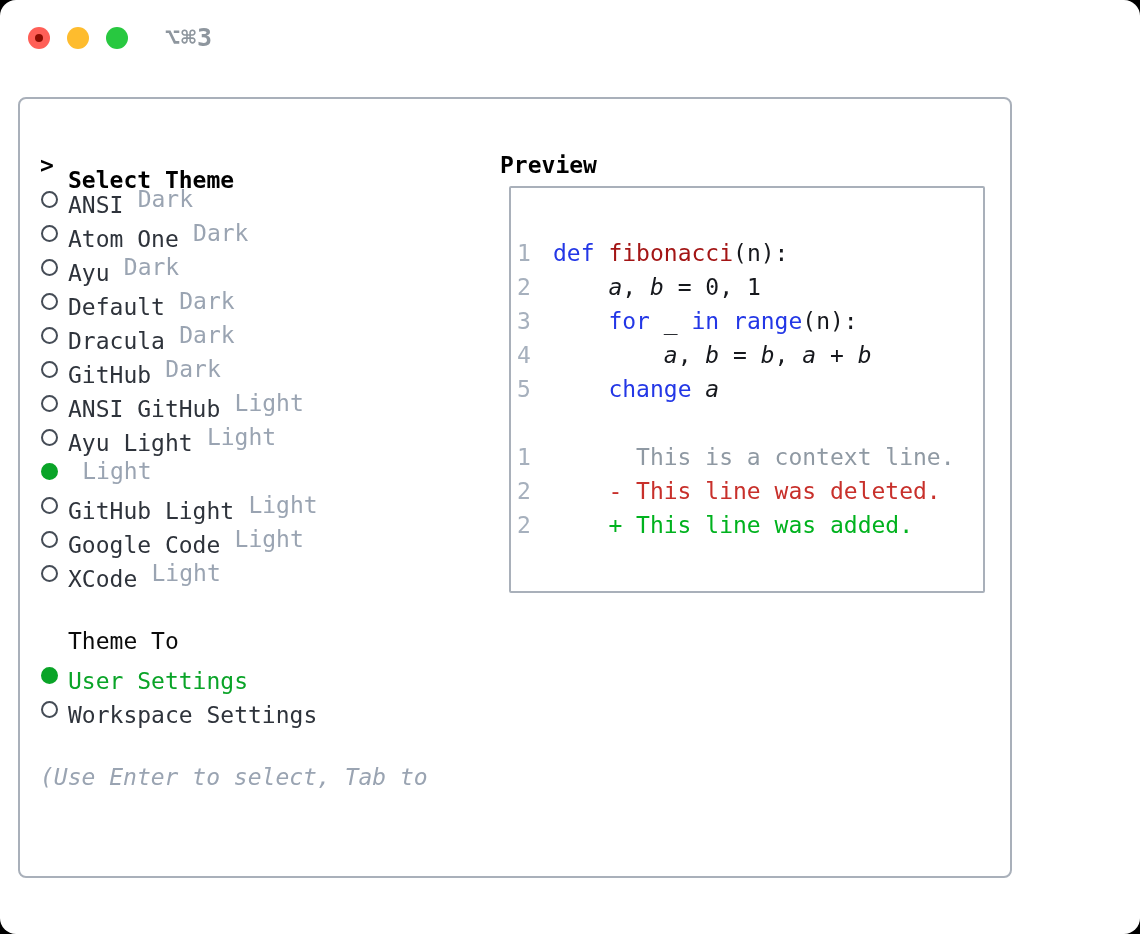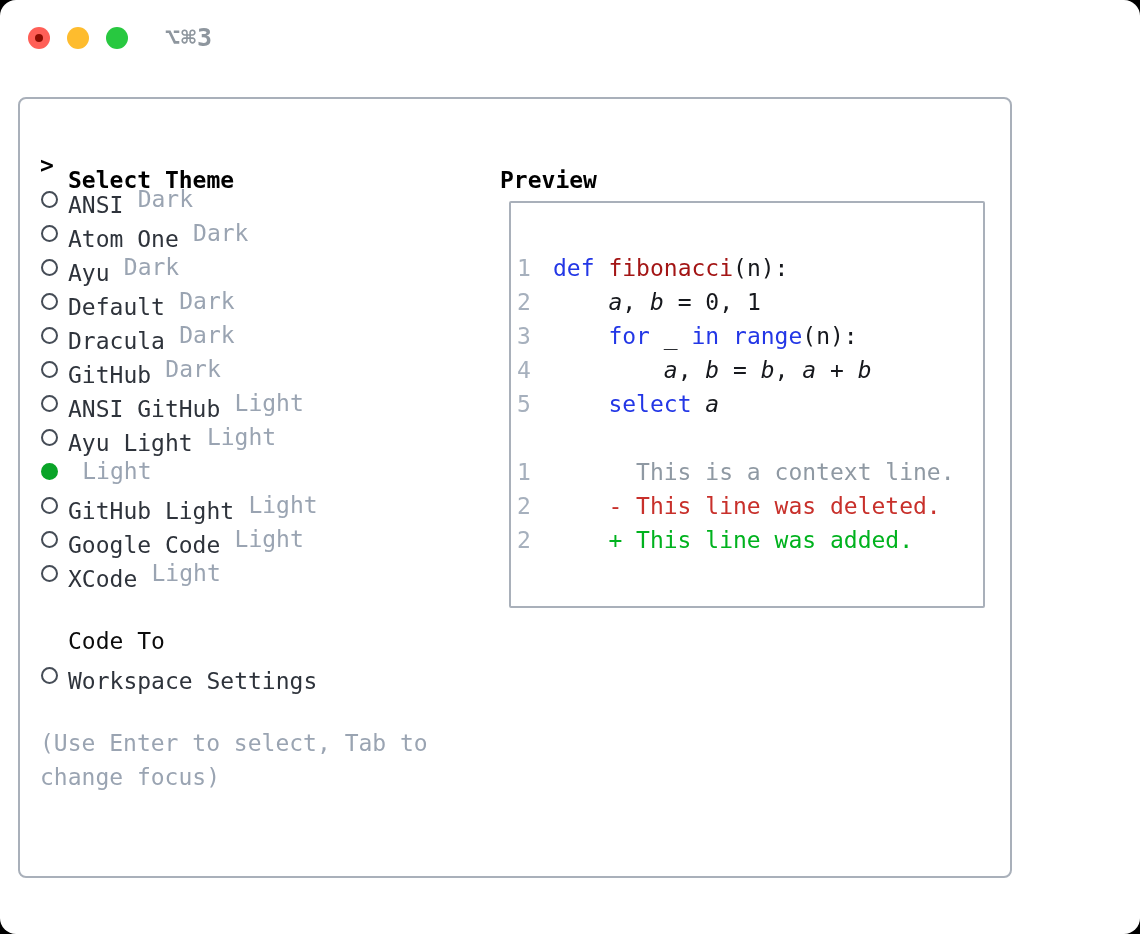--- a/index.html
+++ b/index.html
@@ -28,25 +28,25 @@
   .marker{width:28px;flex:none;display:flex;align-items:center;}
   .prompt{font-weight:bold;color:#000;}
   .heading{font-weight:bold;color:#000;margin-top:30px;}
   .radio{width:13px;height:13px;border:2px solid var(--radio-ring);border-radius:50%;
          box-sizing:content-box;margin-left:1px;}
   .row.selected .radio{background:var(--sel-green);border-color:var(--sel-green);}
   .t-name{color:var(--ink);margin-top:12px;}
   .row.selected .t-name{color:var(--sel-green);}
   .t-var{color:var(--muted);margin-left:0.62em;}
   .apply-heading{color:#0b0b0b;}
-  .hint-line{color:var(--muted);}
+  .hint-line{color:var(--muted);font-style:italic;}
   .spacer{height:34px;}
 
   
-  .right-col{position:absolute;left:480px;top:49px;}
+  .right-col{position:absolute;left:480px;top:34px;}
   .preview-box{margin-left:9px;margin-top:19px;width:476px;height:407px;box-sizing:border-box;
                border:2px solid var(--frame);border-radius:2px;background:#fff;
                padding:48px 0 0 6px;overflow:hidden;}
   .lineno{width:14px;flex:none;margin-right:22px;color:var(--lineno);text-align:left;}
   .code{white-space:pre;}
   .tk-kw{color:var(--kw-blue);}
   .tk-fn{color:var(--fn-red);}
   .tk-pl{color:var(--ink-code);}
   .tk-v{color:var(--ink-code);font-style:italic;}
   .d-context{color:var(--ctx-gray);}
@@ -168,38 +168,43 @@
     </span>
     <span class="t-name">XCode</span>
     <span class="t-var">Light</span>
   </div>
 </div>
 
         <div class="spacer"></div>
 
         <div class="row">
           <span class="marker"></span>
-          <span class="apply-heading">Code To</span>
+          <span class="apply-heading">Theme To</span>
         </div>
 
         <div id="apply-list">
+  <div class="row apply-row selected">
+    <span class="marker">
+      <span class="radio"></span>
+    </span>
+    <span class="t-name">User Settings</span>
+  </div>
 
   <div class="row apply-row">
     <span class="marker">
       <span class="radio"></span>
     </span>
     <span class="t-name">Workspace Settings</span>
   </div>
 </div>
 
         <div class="spacer"></div>
 
         <div id="hint-box">
             <div class="row hint-line">(Use Enter to select, Tab to</div>
-            <div class="row hint-line">change focus)</div>
           </div>
       </div>
 
       <div class="right-col">
         <div class="row">
           <span class="heading">Preview</span>
         </div>
 
         <div class="preview-box">
           <div id="code-lines">
@@ -218,21 +223,21 @@
     <span class="code"><span class="tk-pl">    </span><span class="tk-kw">for</span><span class="tk-pl"> _ </span><span class="tk-kw">in</span><span class="tk-pl"> </span><span class="tk-kw">range</span><span class="tk-pl">(n):</span></span>
   </div>
 
   <div class="row">
     <span class="lineno">4</span>
     <span class="code"><span class="tk-pl">        </span><span class="tk-v">a</span><span class="tk-pl">, </span><span class="tk-v">b</span><span class="tk-pl"> = </span><span class="tk-v">b</span><span class="tk-pl">, </span><span class="tk-v">a</span><span class="tk-pl"> + </span><span class="tk-v">b</span></span>
   </div>
 
   <div class="row">
     <span class="lineno">5</span>
-    <span class="code"><span class="tk-pl">    </span><span class="tk-kw">select</span><span class="tk-pl"> </span><span class="tk-v">a</span></span>
+    <span class="code"><span class="tk-pl">    </span><span class="tk-kw">change</span><span class="tk-pl"> </span><span class="tk-v">a</span></span>
   </div>
 </div>
           <div class="spacer"></div>
           <div id="diff-lines">
   <div class="row">
     <span class="lineno">1</span>
     <span class="code d-context">      This is a context line.</span>
   </div>
 
   <div class="row">

